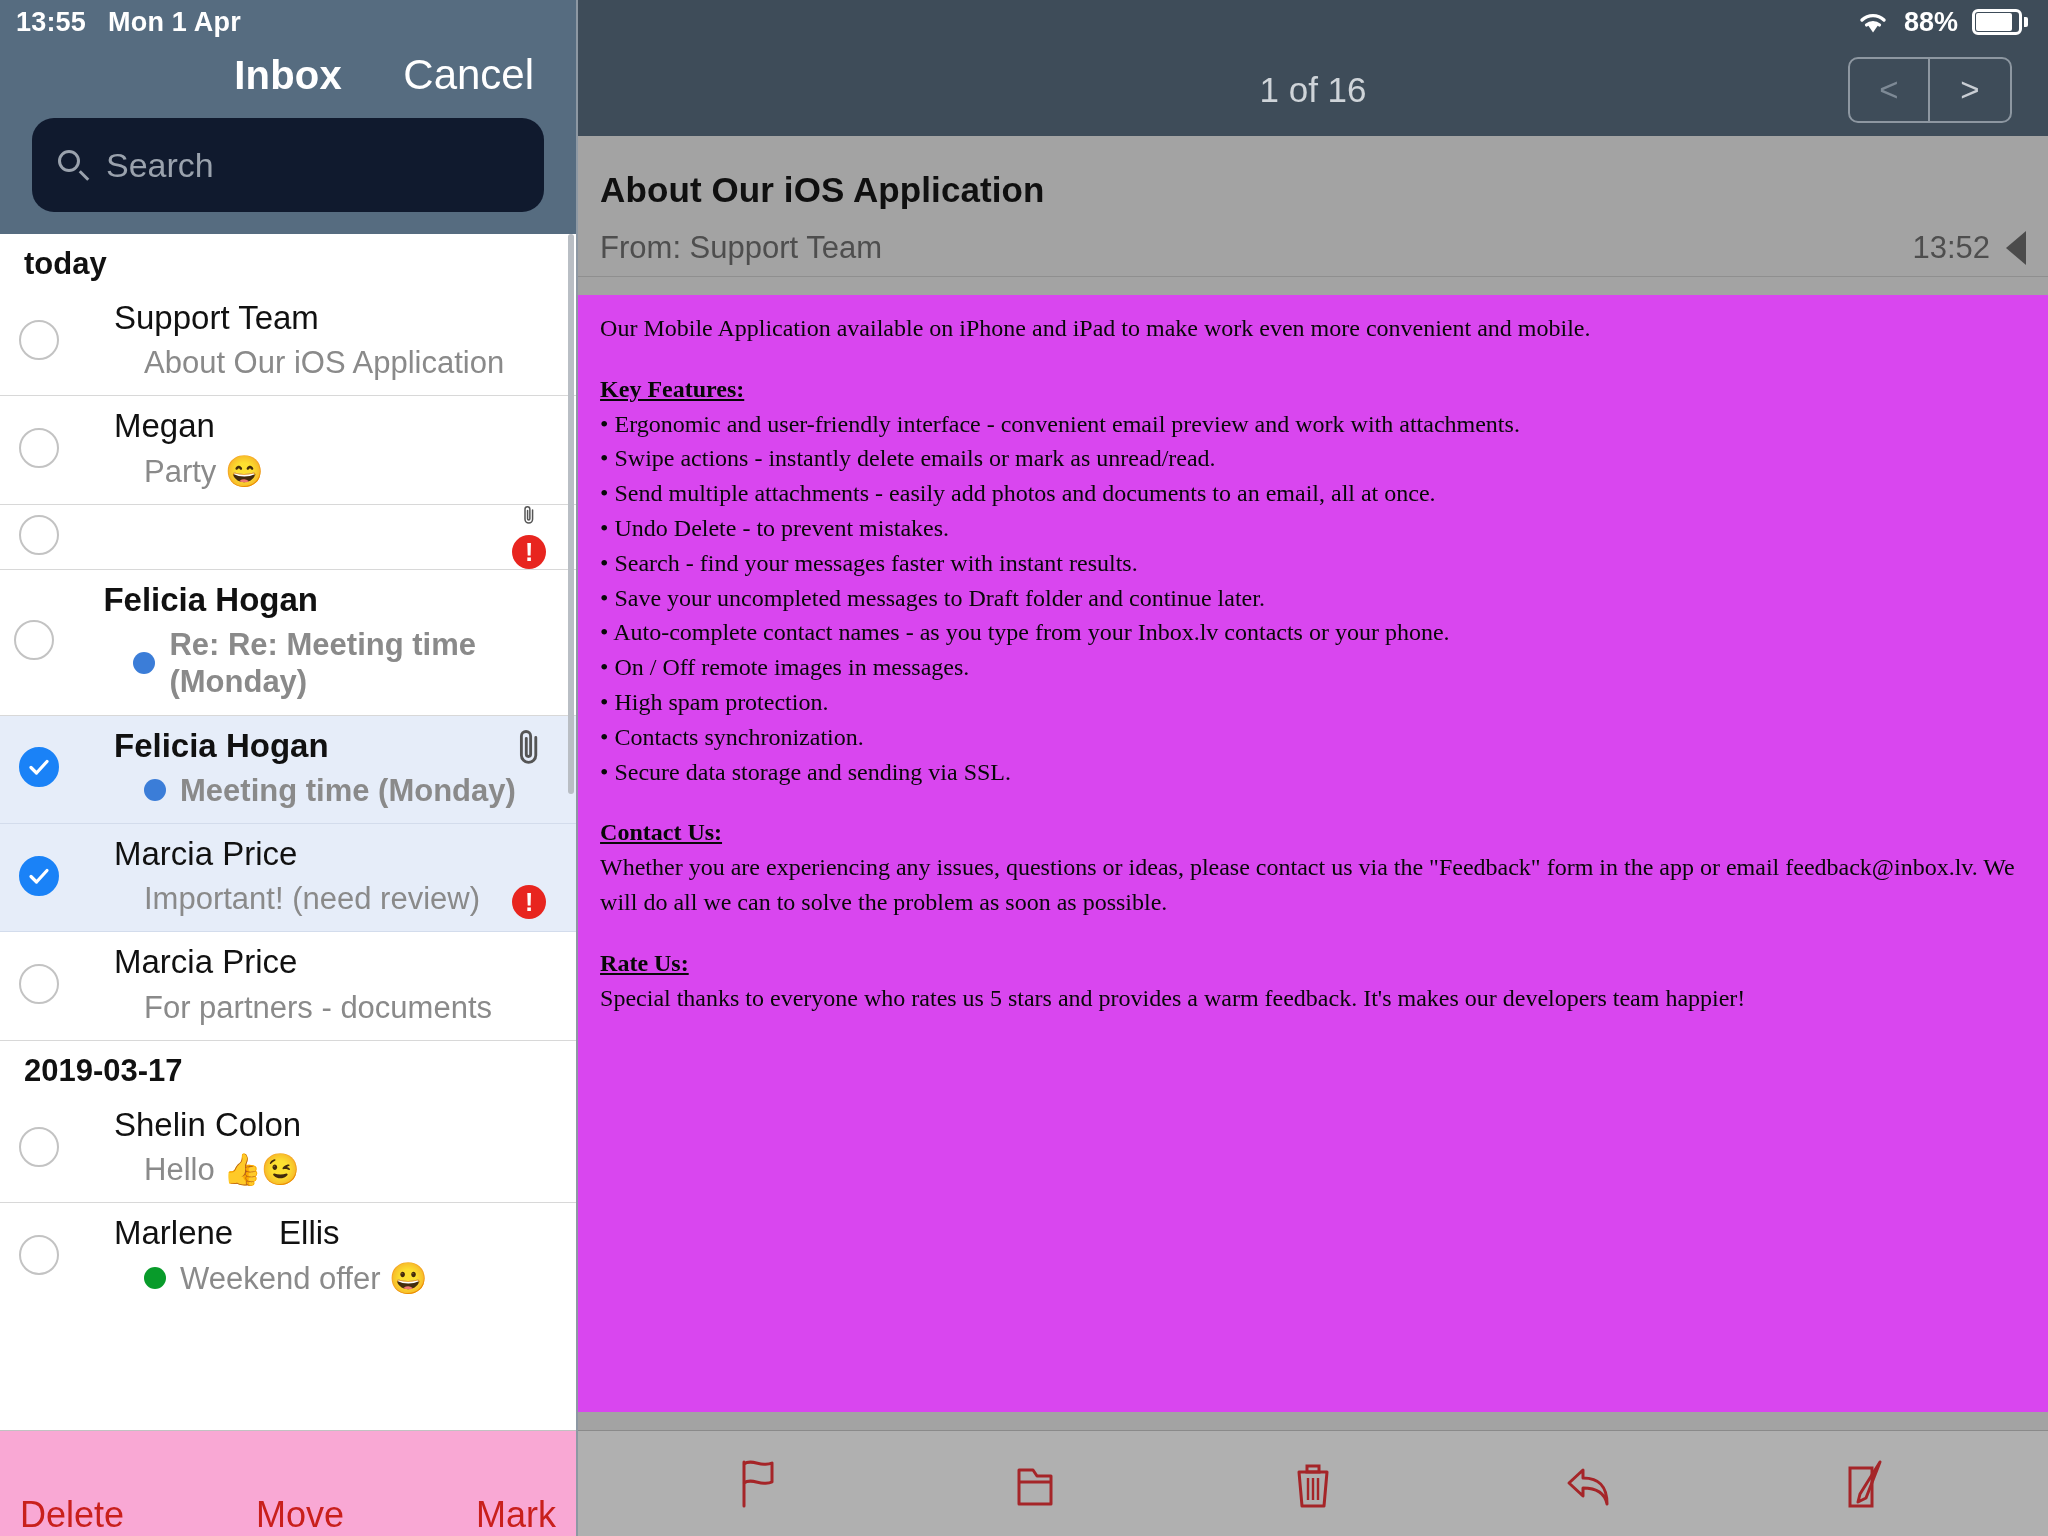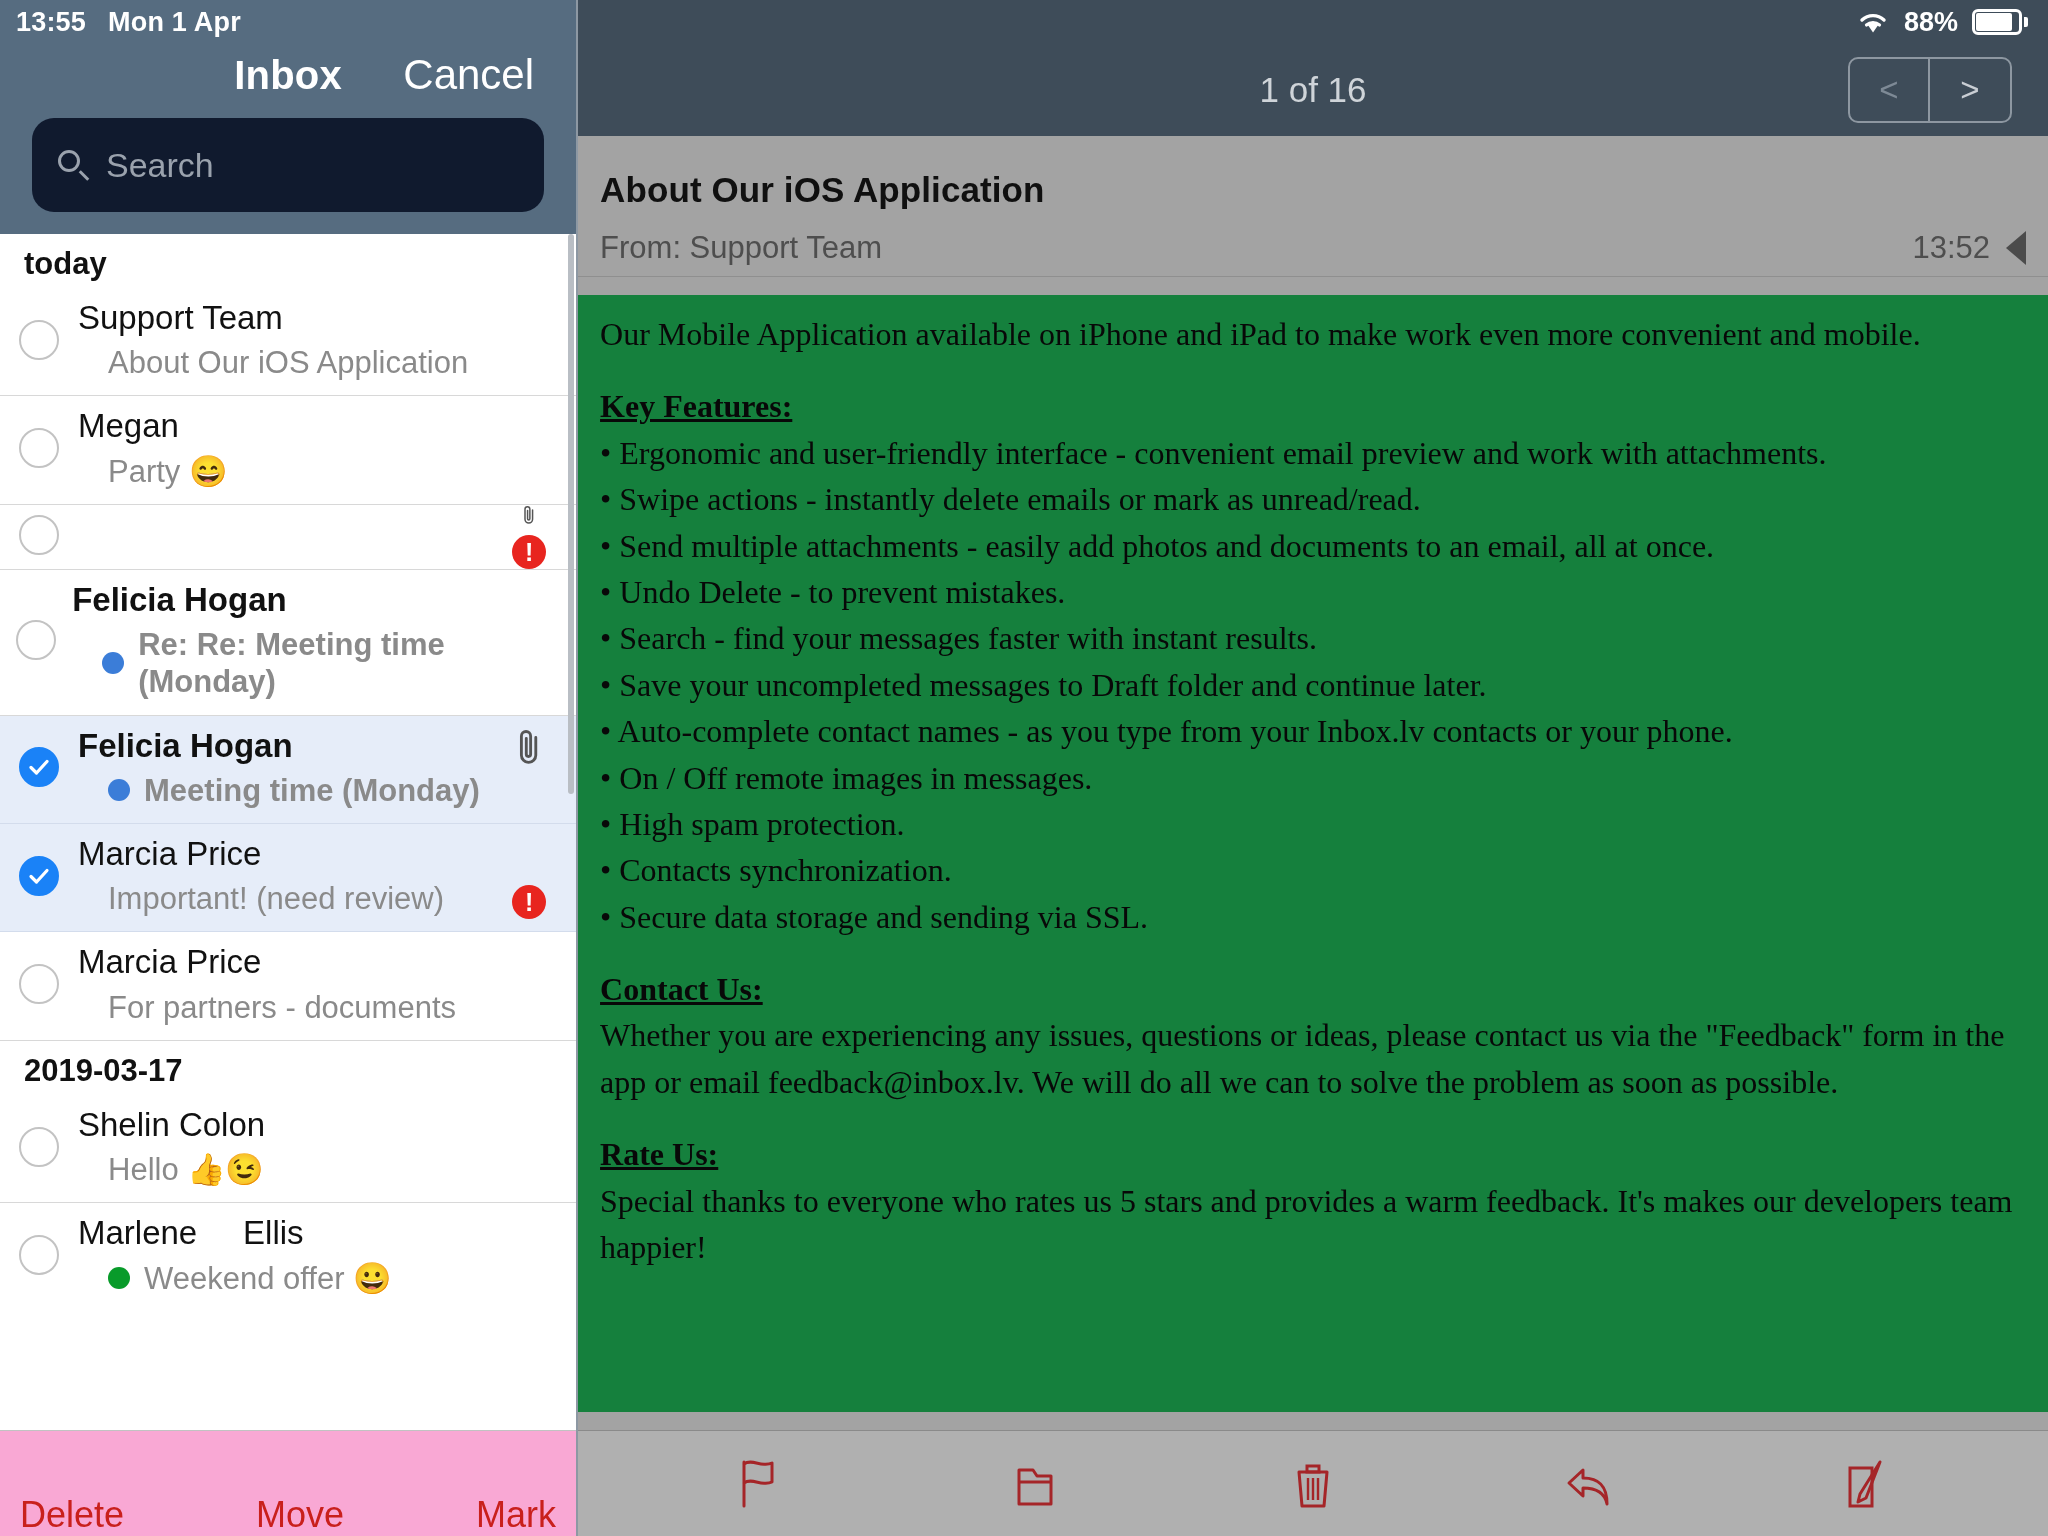--- a/index.html
+++ b/index.html
@@ -69,21 +69,21 @@
   .checkbox-cell { width: 78px; display:flex; justify-content:center; align-items:center; }
   .checkbox {
     width: 40px; height: 40px; border-radius: 50%;
     border: 2px solid #c3c3c3; background: transparent;
   }
   .checkbox.checked {
     background: #1a82f7; border-color: #1a82f7;
     display: flex; align-items: center; justify-content: center;
   }
   .checkbox.checked svg { width: 26px; height: 26px; display:block; }
-  .mail-body { flex: 1 1 auto; padding-right: 24px; }
+  .mail-body { flex: 1 1 auto; padding-right: 24px; margin-left: 36px; }
   .sender {
     font-size: 33px; color: #111; line-height: 1.22;
     white-space: pre;
   }
   .sender.bold { font-weight: 700; }
   .subject-line {
     display: flex; align-items: center; gap: 14px;
     margin-top: 6px; padding-left: 30px;
   }
   .unread-dot { width: 22px; height: 22px; border-radius: 50%; flex: 0 0 auto; }
@@ -168,24 +168,24 @@
   }
   #mail-from { font-size: 31px; color: #4e4e4e; }
   #mail-meta-right { display: flex; align-items: center; gap: 16px; }
   #mail-time { font-size: 31px; color: #4e4e4e; }
   #detail-triangle {
     width: 0; height: 0; border-top: 17px solid transparent;
     border-bottom: 17px solid transparent; border-right: 20px solid #4b4b4b;
   }
 
   #mail-body-scroll {
-    flex: 1 1 auto; background: #15803d; overflow: hidden;
+    flex: 1 1 auto; background: #d946ef; overflow: hidden;
     padding: 16px 22px 0 22px;
     font-family: "Liberation Serif", serif;
-    color: #080808; font-size: 32px; line-height: 1.45;
+    color: #080808; font-size: 24px; line-height: 1.45;
   }
   #mail-body-scroll p { margin: 0; }
   .blank-line { height: 26px; }
   .section-head { font-weight: 700; text-decoration: underline; }
   .bullet-line { white-space: pre-wrap; }
 
   #right-toolbar {
     flex: 0 0 auto; height: 106px; background: #b0b0b0;
     border-top: 1px solid #8a8a8a;
     display: flex; align-items: center; justify-content: space-around;

